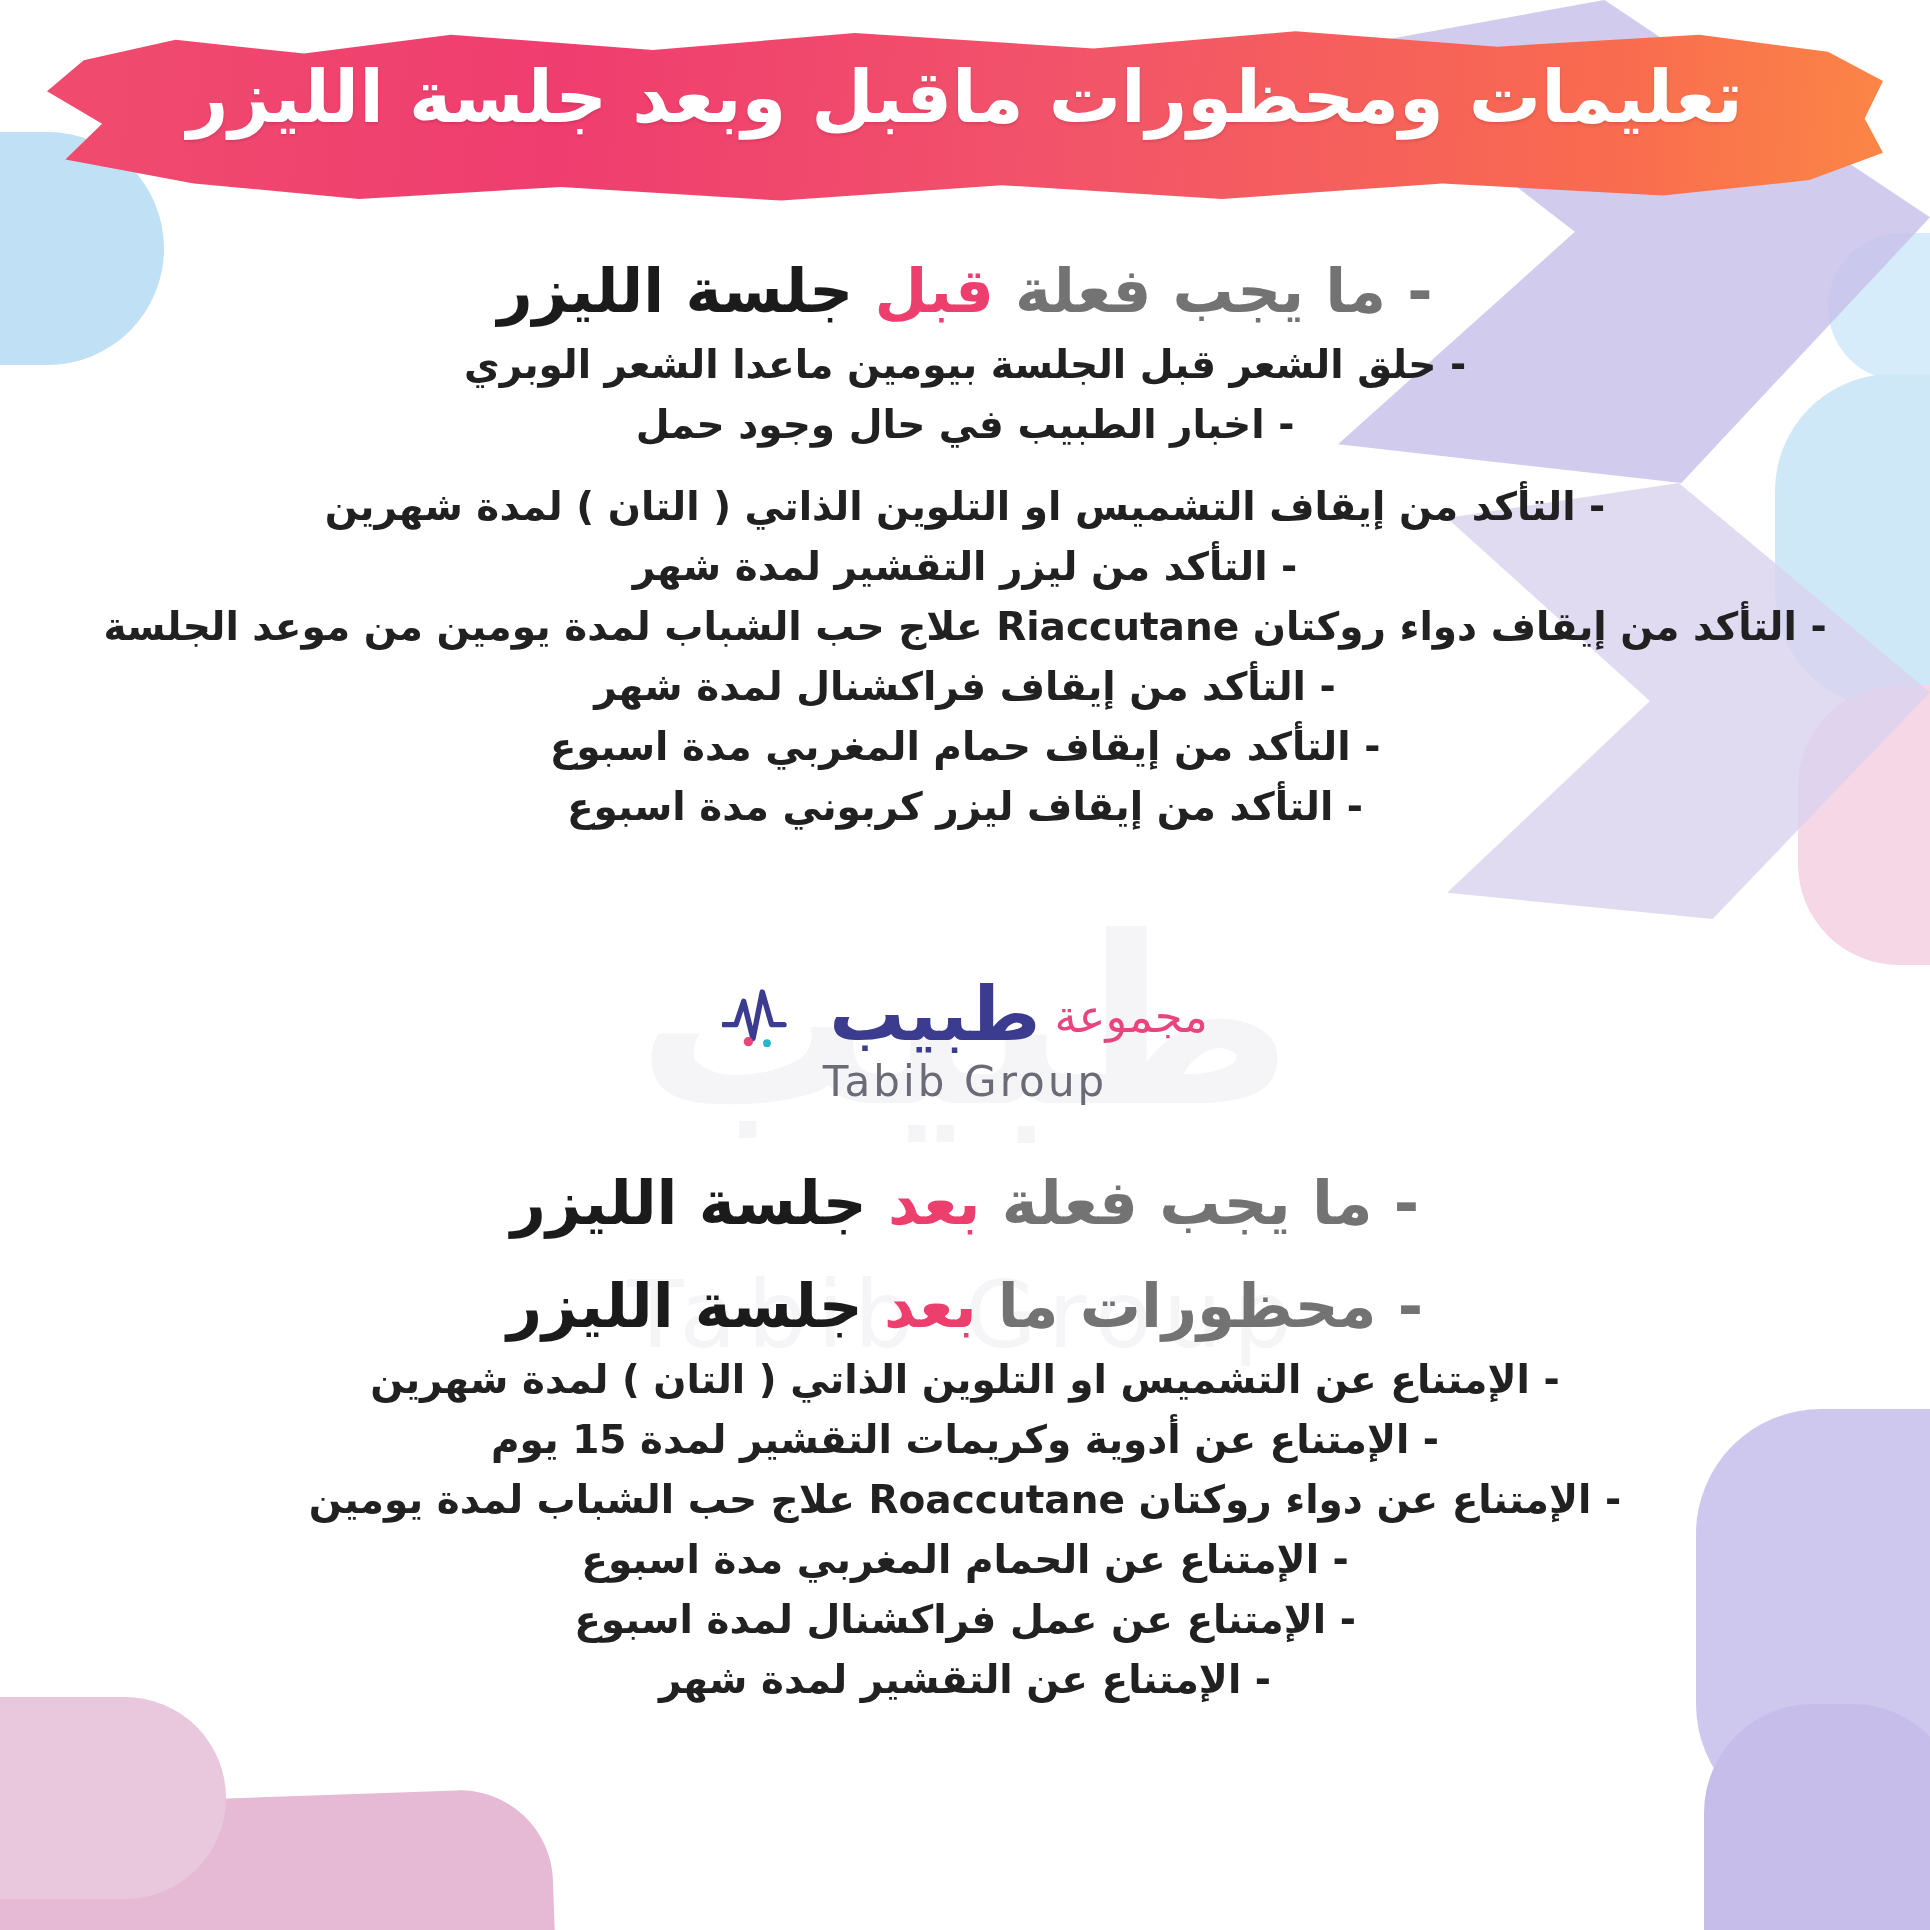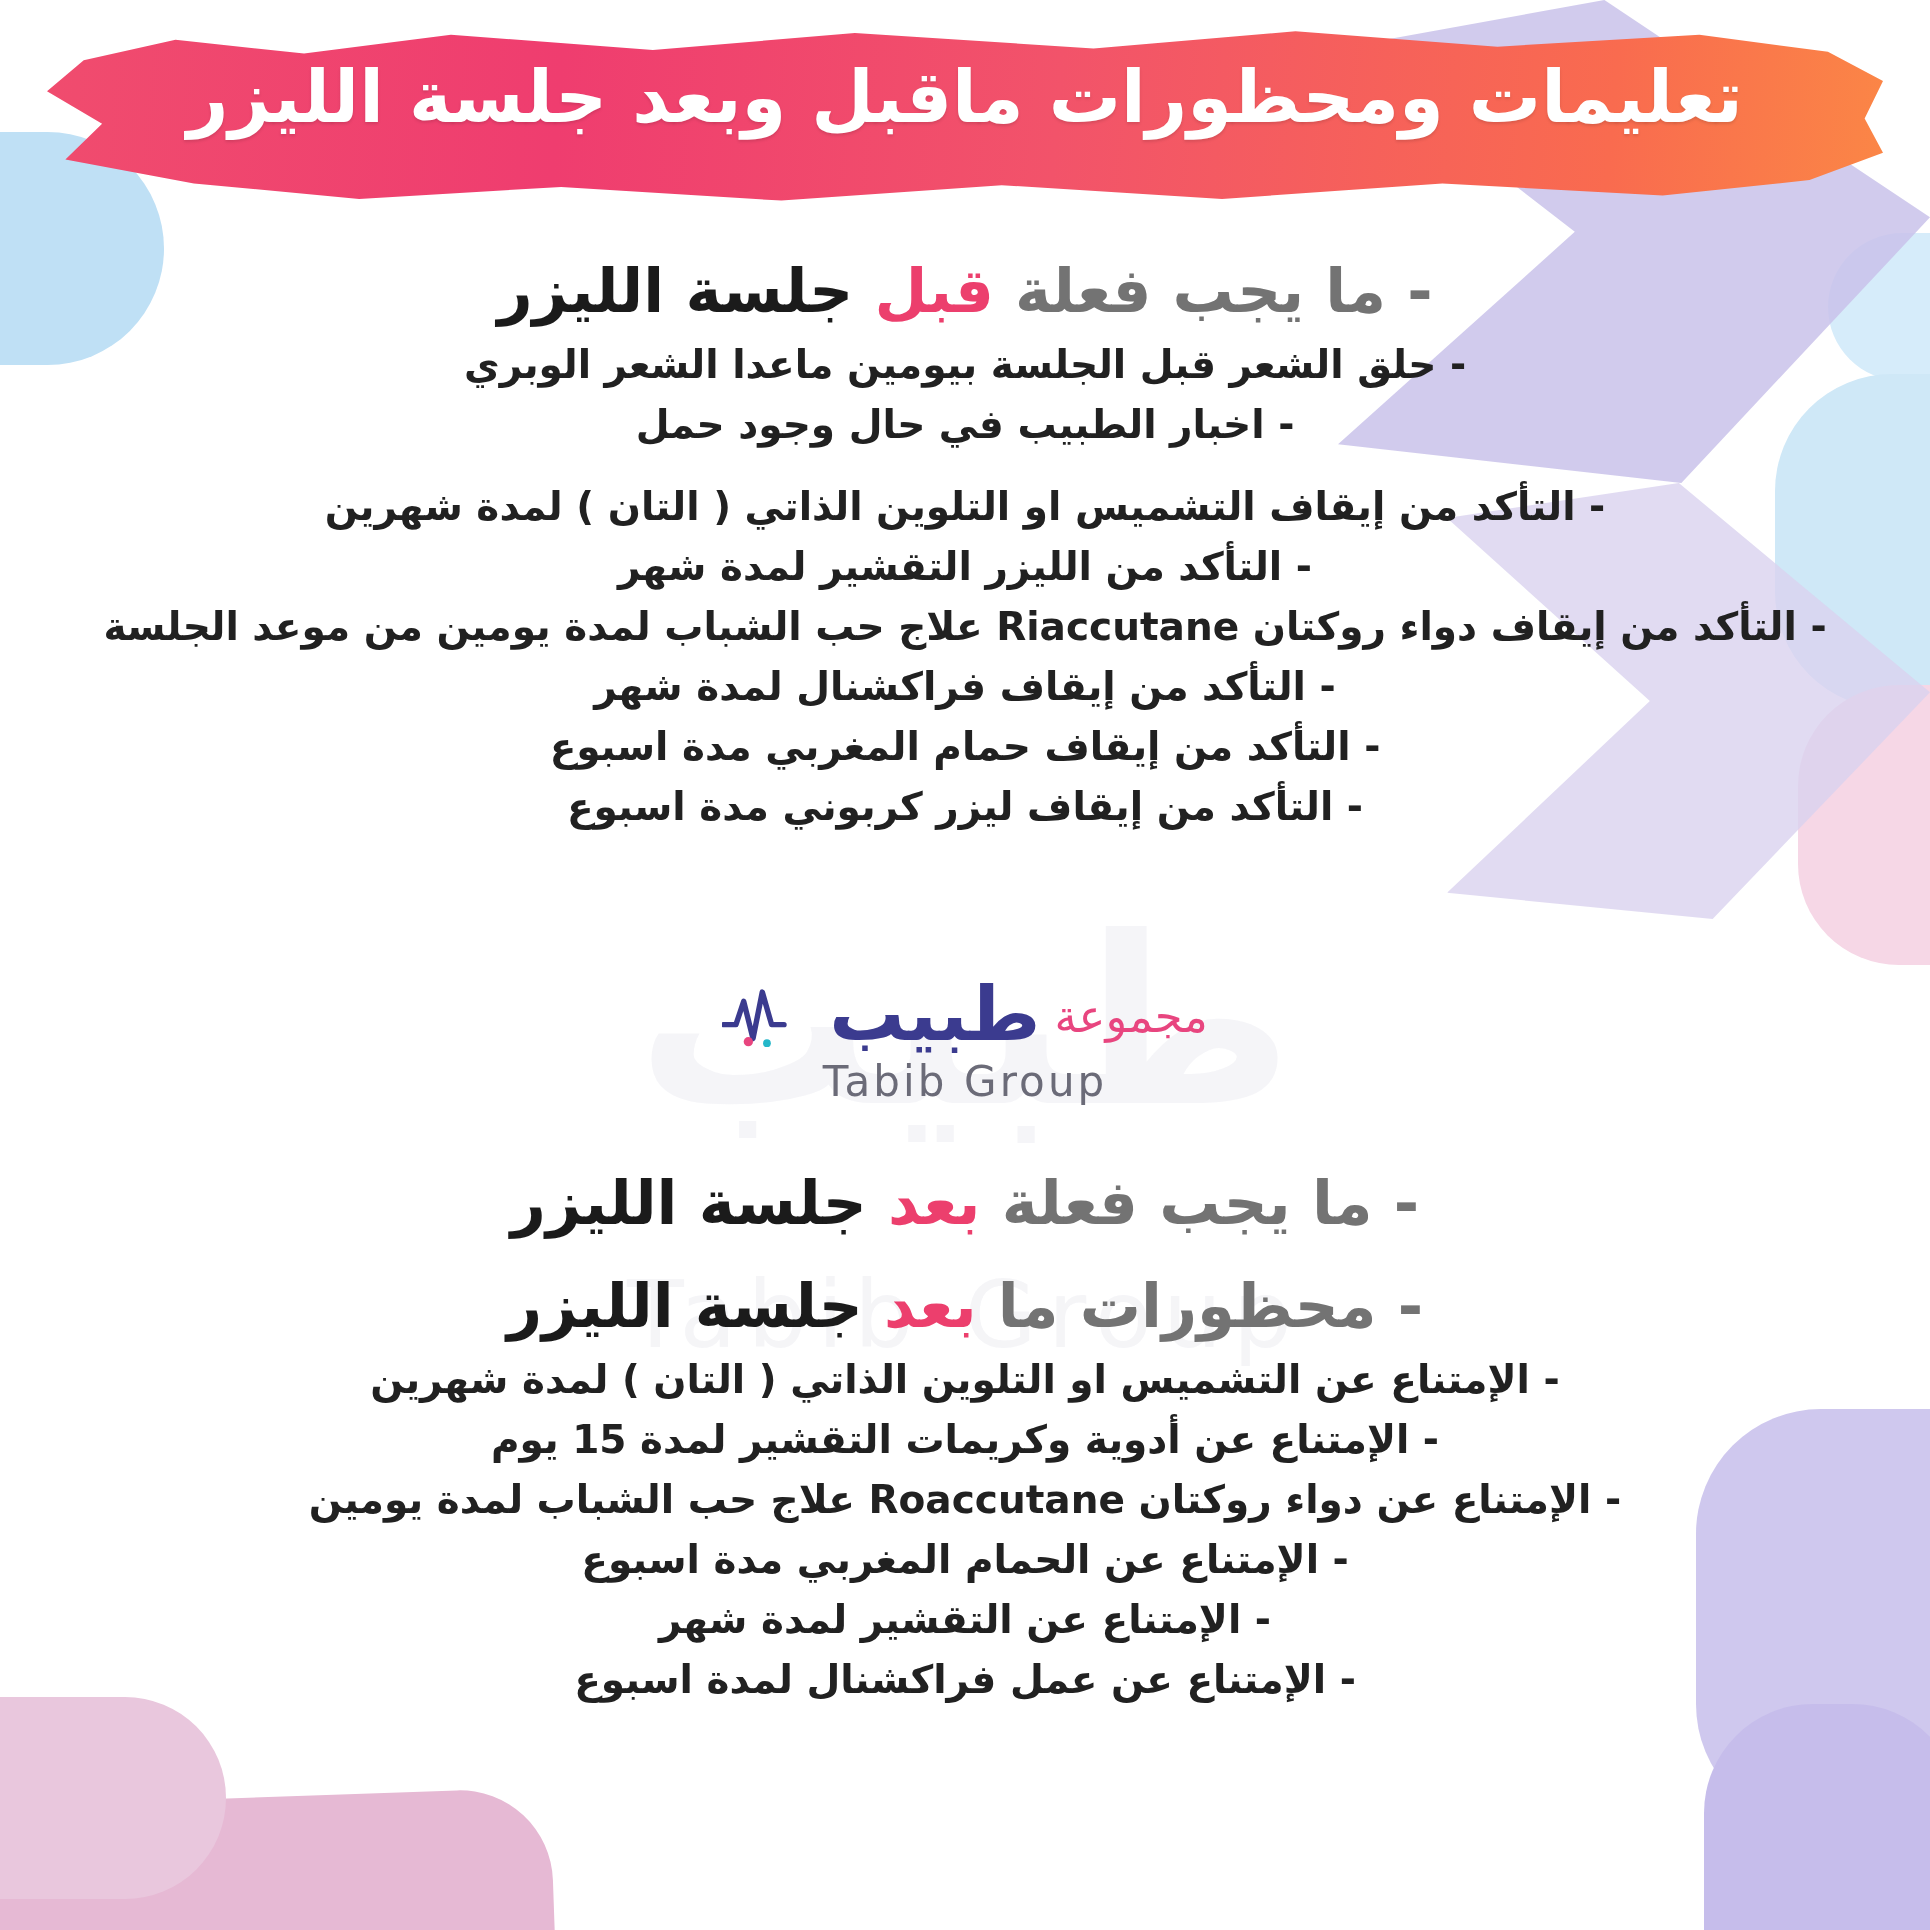--- a/index.html
+++ b/index.html
@@ -180,21 +180,21 @@
     </h2>
     <ul class="items">
       <li>- حلق الشعر قبل الجلسة بيومين ماعدا الشعر الوبري</li>
       <li>- اخبار الطبيب في حال وجود حمل</li>
     </ul>
   </div>
 
   <div class="section">
     <ul class="items">
       <li>- التأكد من إيقاف التشميس او التلوين الذاتي ( التان ) لمدة شهرين</li>
-      <li>- التأكد من الليزر التقشير لمدة شهر</li>
+      <li>- التأكد من ليزر التقشير لمدة شهر</li>
       <li>- التأكد من إيقاف دواء روكتان Riaccutane علاج حب الشباب لمدة يومين من موعد الجلسة</li>
       <li>- التأكد من إيقاف فراكشنال لمدة شهر</li>
       <li>- التأكد من إيقاف حمام المغربي مدة اسبوع</li>
       <li>- التأكد من إيقاف ليزر كربوني مدة اسبوع</li>
     </ul>
   </div>
 
   <div class="gap-logo"></div>
 
   <div class="section after-do">
@@ -205,22 +205,22 @@
 
   <div class="section">
     <h2 class="sec-title">
       <span class="dash">- محظورات ما </span><span class="hl">بعد</span><span> جلسة الليزر</span>
     </h2>
     <ul class="items">
       <li>- الإمتناع عن التشميس او التلوين الذاتي ( التان ) لمدة شهرين</li>
       <li>- الإمتناع عن أدوية وكريمات التقشير لمدة 15 يوم</li>
       <li>- الإمتناع عن دواء روكتان Roaccutane علاج حب الشباب لمدة يومين</li>
       <li>- الإمتناع عن الحمام المغربي مدة اسبوع</li>
+      <li>- الإمتناع عن عمل فراكشنال لمدة اسبوع</li>
       <li>- الإمتناع عن التقشير لمدة شهر</li>
-      <li>- الإمتناع عن عمل فراكشنال لمدة اسبوع</li>
     </ul>
   </div>
 
 </div>
 
 <div class="logo">
   <div class="logo-row">
     <span class="logo-word-ar">مجموعة</span>
     <span class="logo-ar">
       <span>طبيب</span>

